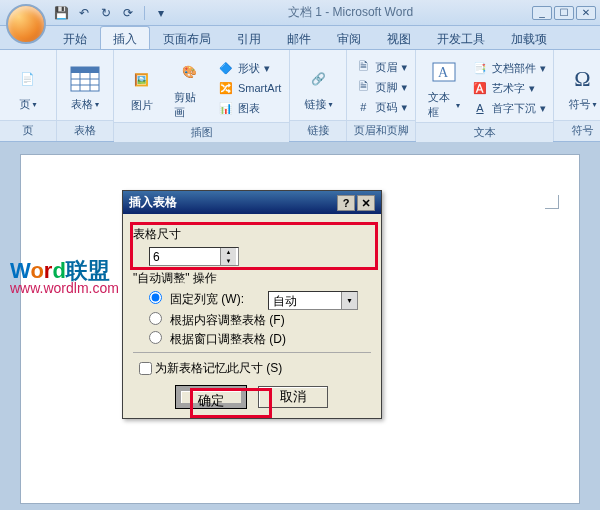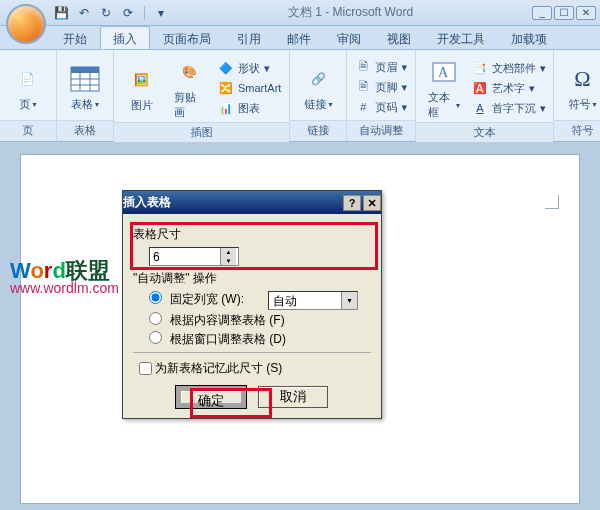--- a/index.html
+++ b/index.html
@@ -29,25 +29,25 @@
   .smitem { display:flex; align-items:center; gap:4px; font-size:11px; color:#2b4f7a; padding:1px 2px; white-space:nowrap; }
   .smitem .ic { width:16px; height:16px; display:flex; align-items:center; justify-content:center; }
   .col { display:flex; flex-direction:column; gap:2px; }
   
   .docarea { position:relative; height:368px; background:#b9cde2; display:flex; justify-content:center; }
   .paper { width:560px; background:#fff; margin-top:12px; height:350px; border:1px solid #9aaec4; position:relative; }
   .corner { position:absolute; width:14px; height:14px; border-right:1px solid #9ab; border-bottom:1px solid #9ab; }
   .corner.tr { right:20px; top:40px; }
   
   .wm { position:absolute; left:10px; top:256px; font-family:Arial; font-weight:bold; font-size:22px; z-index:5; pointer-events:none; }
-  .wm .a{color:#0070c0}.wm .b{color:#e36c0a}.wm .c{color:#c00000}.wm .d{color:#00b050}.wm .e{color:#14532d}
+  .wm .a{color:#0070c0}.wm .b{color:#e36c0a}.wm .c{color:#c00000}.wm .d{color:#00b050}.wm .e{color:#0369a1}
   .wm2 { position:absolute; left:10px; top:280px; color:#cc1d5b; font-size:14px; font-family:Arial; z-index:5; pointer-events:none; }
   
   .dialog { position:absolute; left:122px; top:190px; width:260px; background:#ece9d8; border:1px solid #404040; box-shadow:2px 2px 4px rgba(0,0,0,.3); z-index:4; }
-  .dlg-title { background:linear-gradient(#3a6ea5,#0a246a); color:#fff; font-weight:bold; padding:3px 0; display:flex; align-items:center; font-size:12px; }
+  .dlg-title { background:linear-gradient(#3a6ea5,#0a246a); color:#fff; font-weight:bold; padding:3px 6px; display:flex; align-items:center; font-size:12px; }
   .dlg-title .sp { flex:1; }
   .dlg-title .x { width:18px; height:16px; background:#d6d2c5; border:1px solid #888; color:#000; font-size:11px; text-align:center; line-height:14px; margin-left:2px; }
   .dlg-body { padding:8px 10px 10px 10px; color:#000; }
   .sect { font-size:12px; margin:4px 0 4px 0; }
   .row { display:flex; align-items:center; margin:3px 0 3px 16px; }
   .row .lab { width:110px; }
   .spin { display:flex; border:1px inset #888; background:#fff; height:19px; width:90px; }
   .spin input { border:none; width:70px; padding:1px 3px; font-size:12px; outline:none; }
   .spin .ar { width:16px; display:flex; flex-direction:column; }
   .spin .ar div { flex:1; background:#ddd; border-left:1px solid #888; font-size:6px; text-align:center; line-height:8px; }
@@ -158,21 +158,21 @@
     <div class="group-label">链接</div>
   </div>
   <div class="group">
     <div class="group-body">
       <div class="col">
         <div class="smitem"><span class="ic">🗎</span><span>页眉</span> ▾</div>
         <div class="smitem"><span class="ic">🗎</span><span>页脚</span> ▾</div>
         <div class="smitem"><span class="ic">#</span><span>页码</span> ▾</div>
       </div>
     </div>
-    <div class="group-label">自动调整</div>
+    <div class="group-label">页眉和页脚</div>
   </div>
   <div class="group">
     <div class="group-body">
       <div class="bigbtn">
         <div class="ic">
             <svg width="26" height="26">
               <rect x="2" y="4" width="22" height="18" fill="#fff" stroke="#4a7ab5"></rect>
               <text x="7" y="18" font-size="14" fill="#4a7ab5" font-family="serif">A</text>
             </svg>
           </div>

